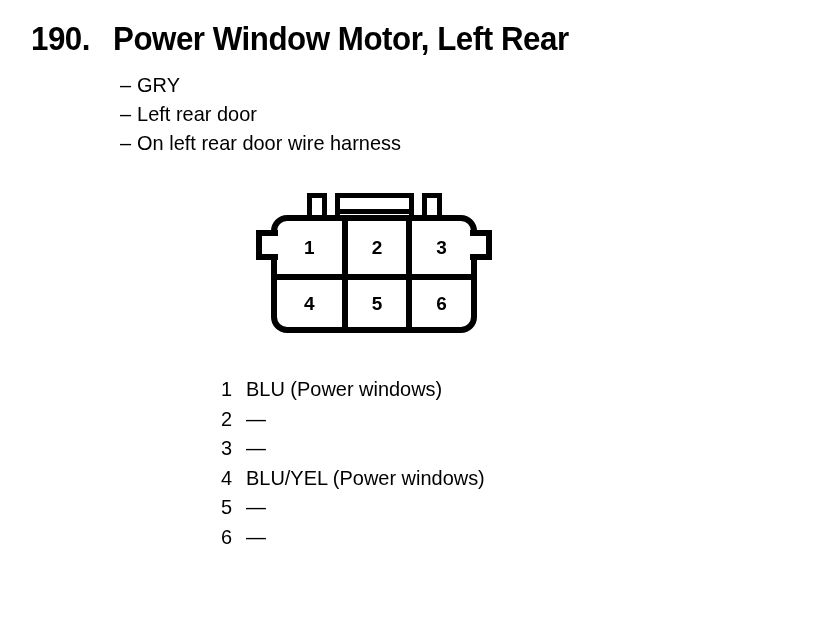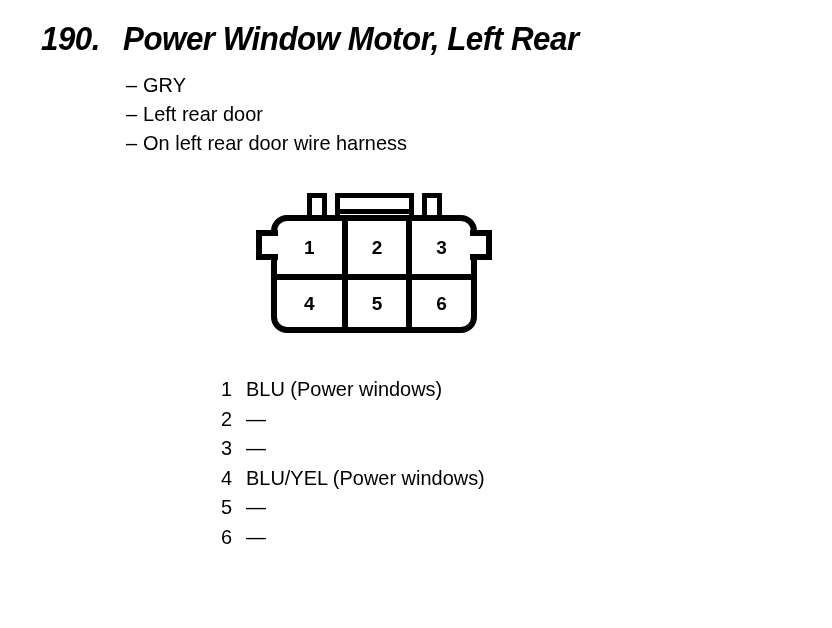--- a/index.html
+++ b/index.html
@@ -14,47 +14,46 @@
     position: relative;
     overflow: hidden;
     font-family: "Liberation Sans", sans-serif;
     color: #000000;
     -webkit-font-smoothing: none;
   }
 
   
   .title-row {
     position: absolute;
-    left: 41px;
+    left: 31px;
     top: 19px;
     display: flex;
     align-items: flex-end;
     white-space: nowrap;
-    font-style: italic;
   }
   .title-number {
     font-size: 34px;
     font-weight: bold;
     letter-spacing: -0.5px;
     transform: scaleX(0.92);
     transform-origin: left center;
   }
   .title-text {
     font-size: 34px;
     font-weight: bold;
     letter-spacing: -0.5px;
     margin-left: 18px;
     transform: scaleX(0.92);
     transform-origin: left center;
   }
 
   
   .desc-list {
     position: absolute;
-    left: 126px;
+    left: 120px;
     top: 70px;
     width: 600px;
   }
   .desc-item {
     font-size: 21px;
     line-height: 29px;
     white-space: nowrap;
     transform: scaleX(0.95);
     transform-origin: left center;
   }

